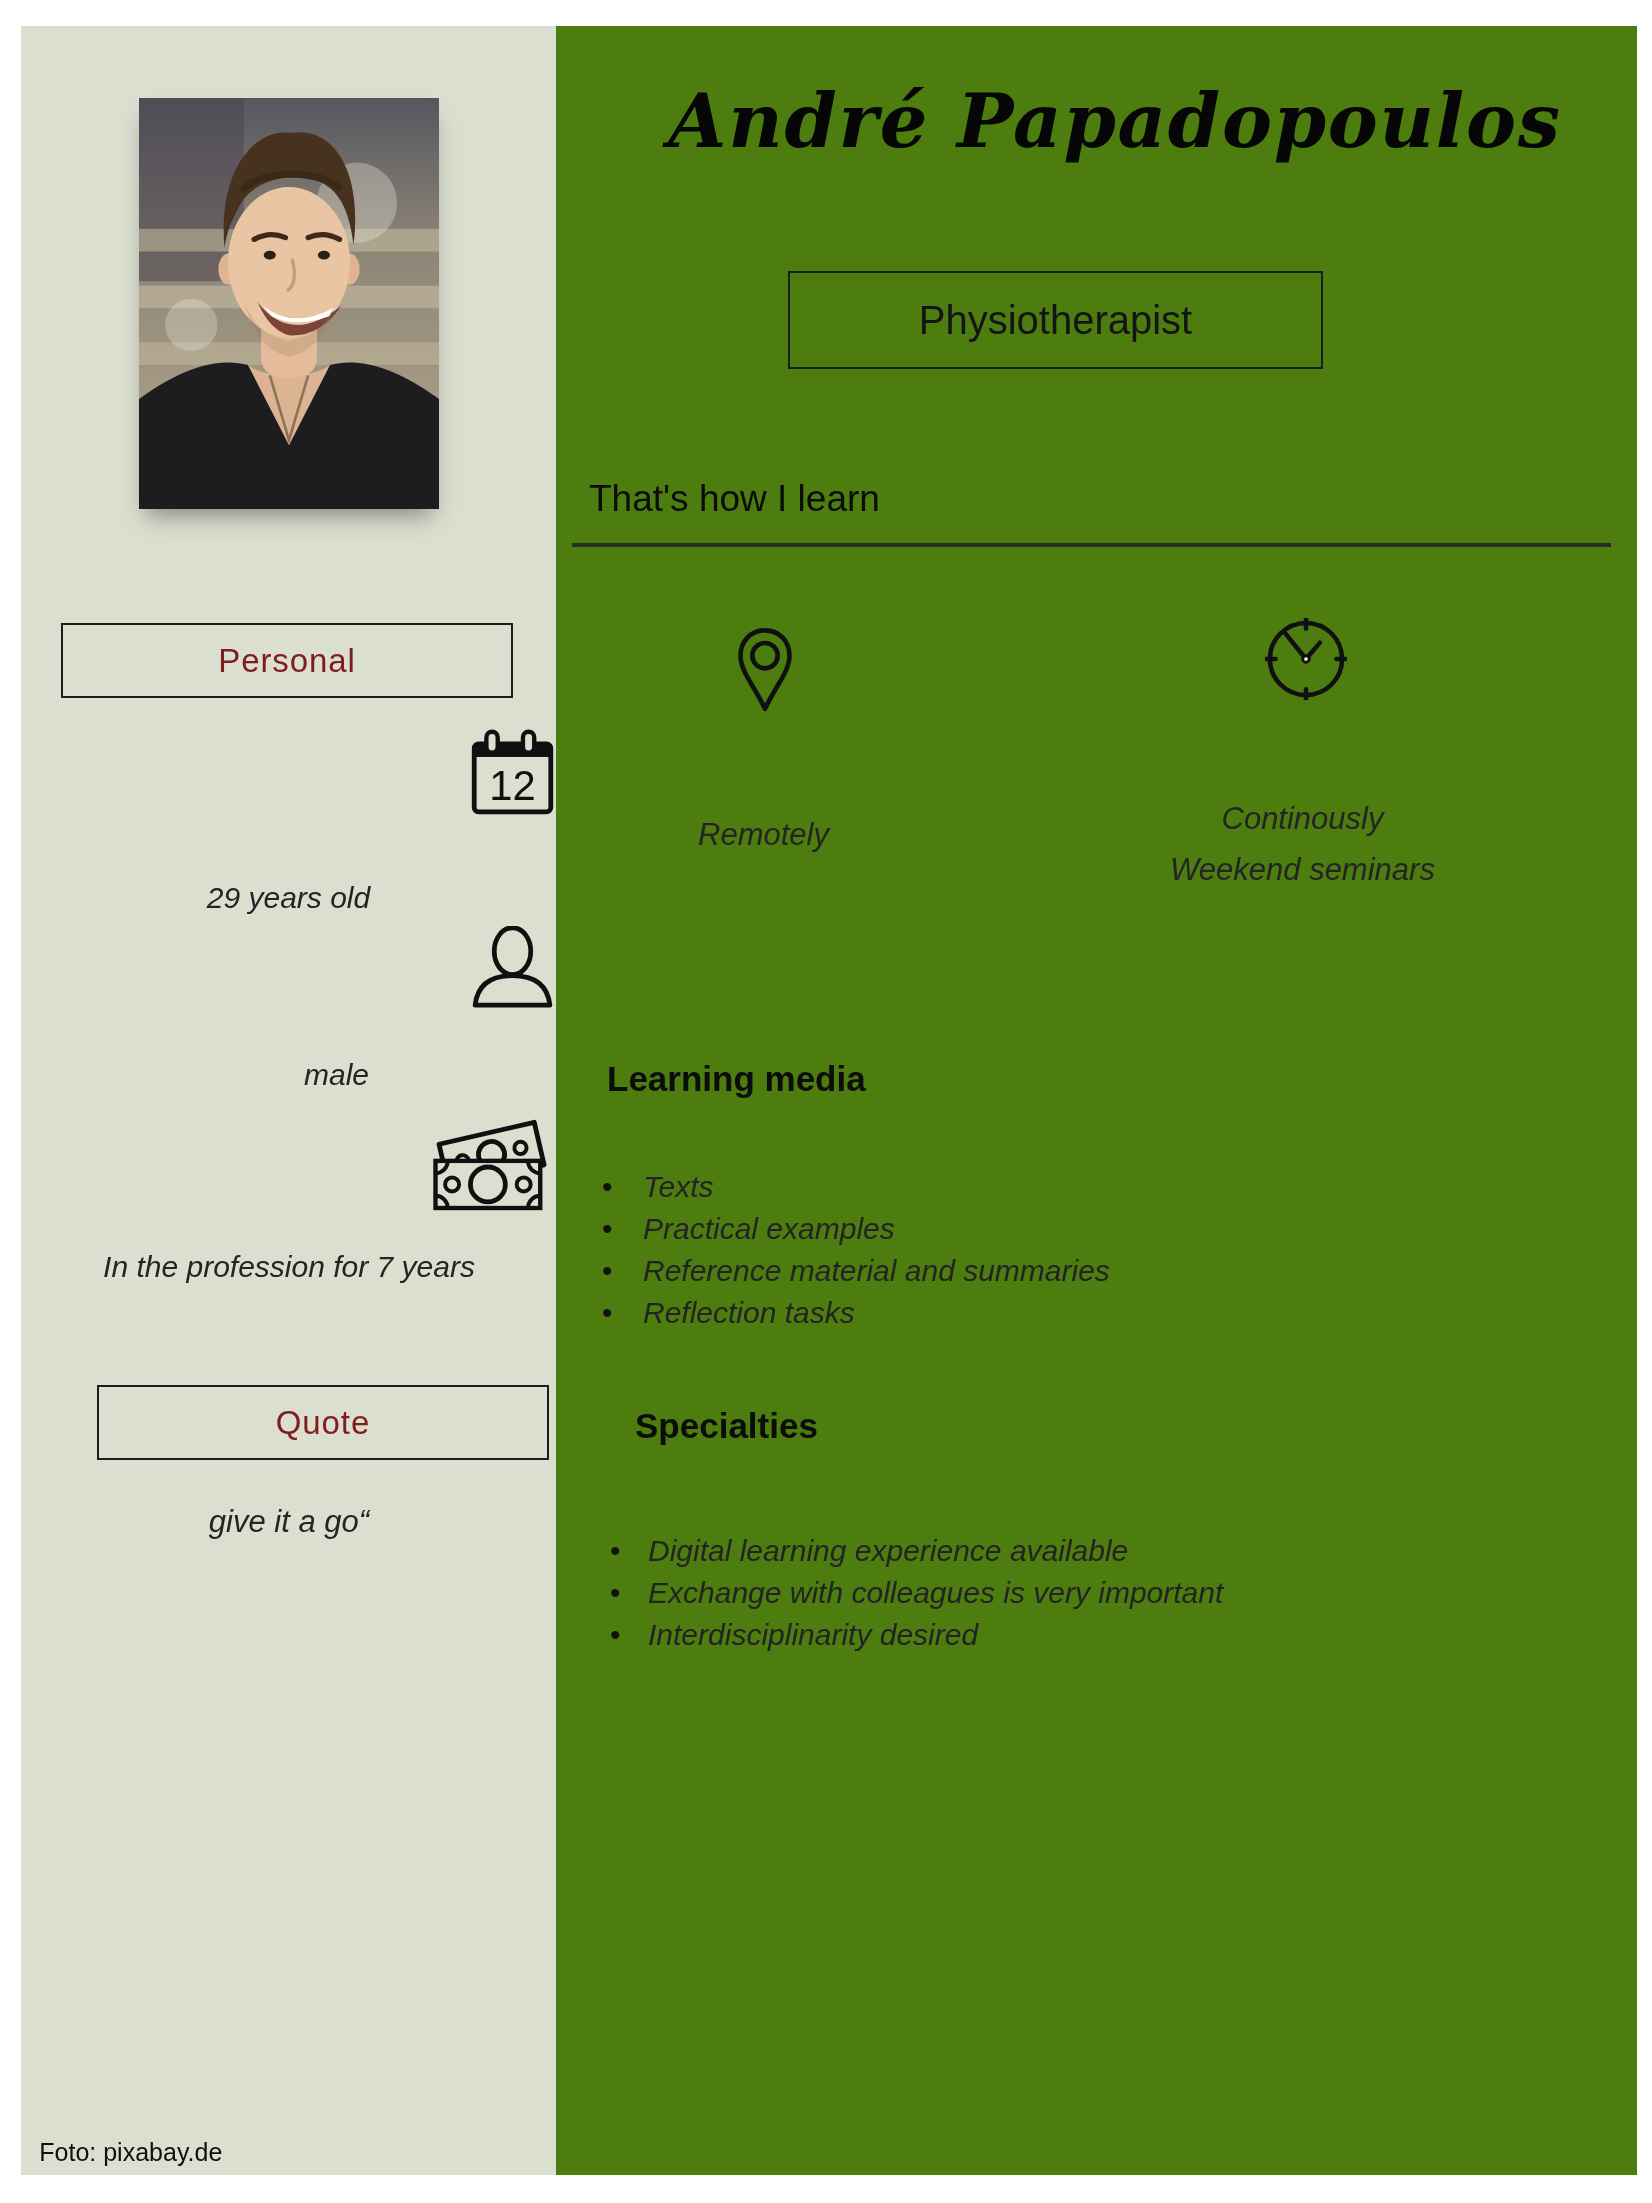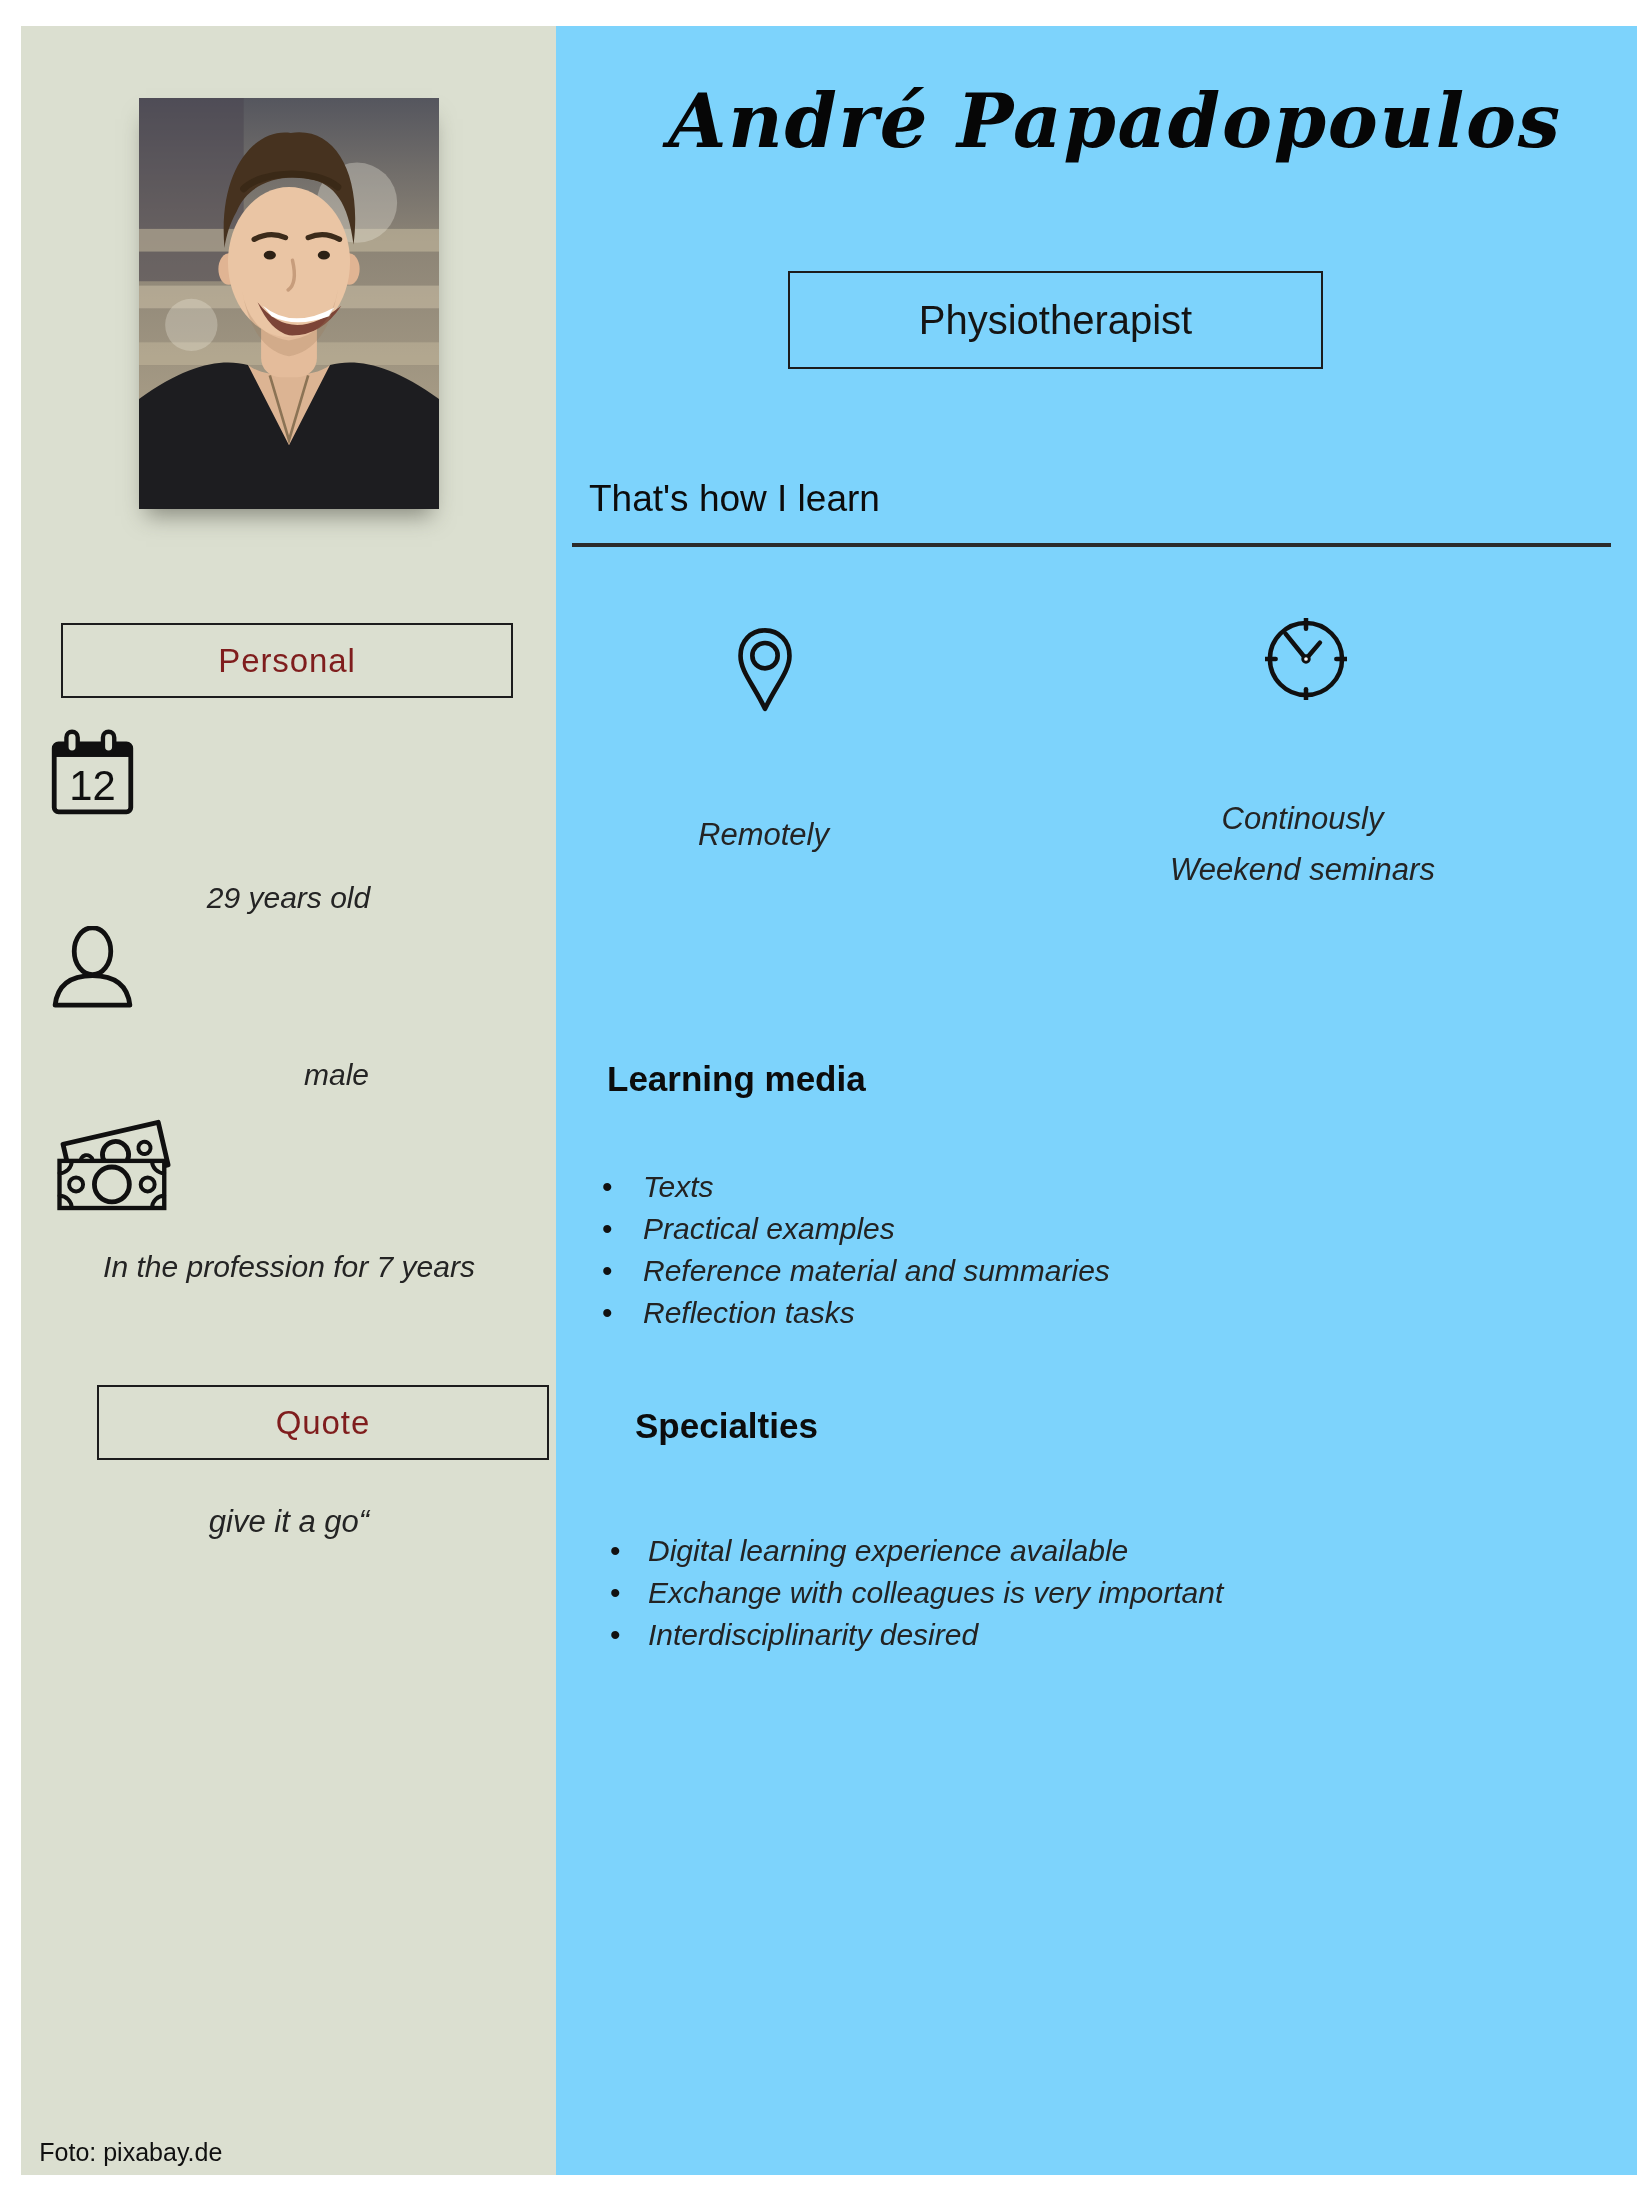--- a/index.html
+++ b/index.html
@@ -8,34 +8,34 @@
   
   .sidebar{position:absolute;left:21px;top:26px;width:535px;height:2149px;background:#dbdfd0;}
   .photo{position:absolute;left:118px;top:72px;width:300px;height:411px;
          box-shadow:0 14px 21px -7px rgba(60,60,50,.5);}
   .photo svg{display:block;width:100%;height:100%;}
   .side-box{position:absolute;left:40px;width:452px;height:75px;border:2.6px solid #1c1c1c;
             box-sizing:border-box;display:flex;align-items:center;justify-content:center;
             font-size:33px;letter-spacing:0.9px;color:#7f1d1d;}
   .box-personal{top:597px;}
   .box-quote{top:1359px;margin-left:36px;}
-  .side-icon{position:absolute;left:0;width:100%;display:flex;justify-content:flex-start;padding-left:28px;}
+  .side-icon{position:absolute;left:0;width:100%;display:flex;justify-content:flex-end;}
   .icon-calendar{top:703px;}
   .icon-person{top:900px;}
   .icon-money{top:1086px;}
   .side-label{position:absolute;left:0;width:100%;text-align:center;font-style:italic;
               font-size:30px;line-height:40px;color:#242424;}
   .lbl-age{top:852px;}
   .lbl-gender{top:1029px;padding-left:48px;}
   .lbl-profession{top:1221px;left:80px;width:376px;}
   .quote-text{position:absolute;top:1473px;left:35px;width:466px;text-align:center;
               font-style:italic;font-size:31px;line-height:45px;color:#242424;}
   .credit{position:absolute;left:18.3px;top:2112px;font-size:25px;color:#101010;}
   
-  .main{position:absolute;left:556px;top:26px;width:1081px;height:2149px;background:#7dd3fc;}
+  .main{position:absolute;left:556px;top:26px;width:1081px;height:2149px;background:#4d7c0f;}
   .name{position:absolute;top:51px;left:61px;width:996px;text-align:center;
         font-family:"DejaVu Serif",serif;font-style:italic;font-weight:bold;
         font-size:75px;letter-spacing:1.7px;color:#060606;white-space:nowrap;}
   .role-box{position:absolute;left:232px;top:245px;width:535px;height:98px;border:2.6px solid #1c1c1c;
             box-sizing:border-box;display:flex;align-items:center;justify-content:center;
             font-size:40px;color:#141414;}
   .learn-title{position:absolute;left:33px;top:452px;font-size:37px;font-weight:normal;color:#0c0c0c;}
   .rule{position:absolute;left:15.7px;top:517px;width:1039px;height:3.5px;background:#2b2b2b;}
   .pin-wrap{position:absolute;left:182px;top:601px;}
   .clock-wrap{position:absolute;left:709px;top:592px;}

